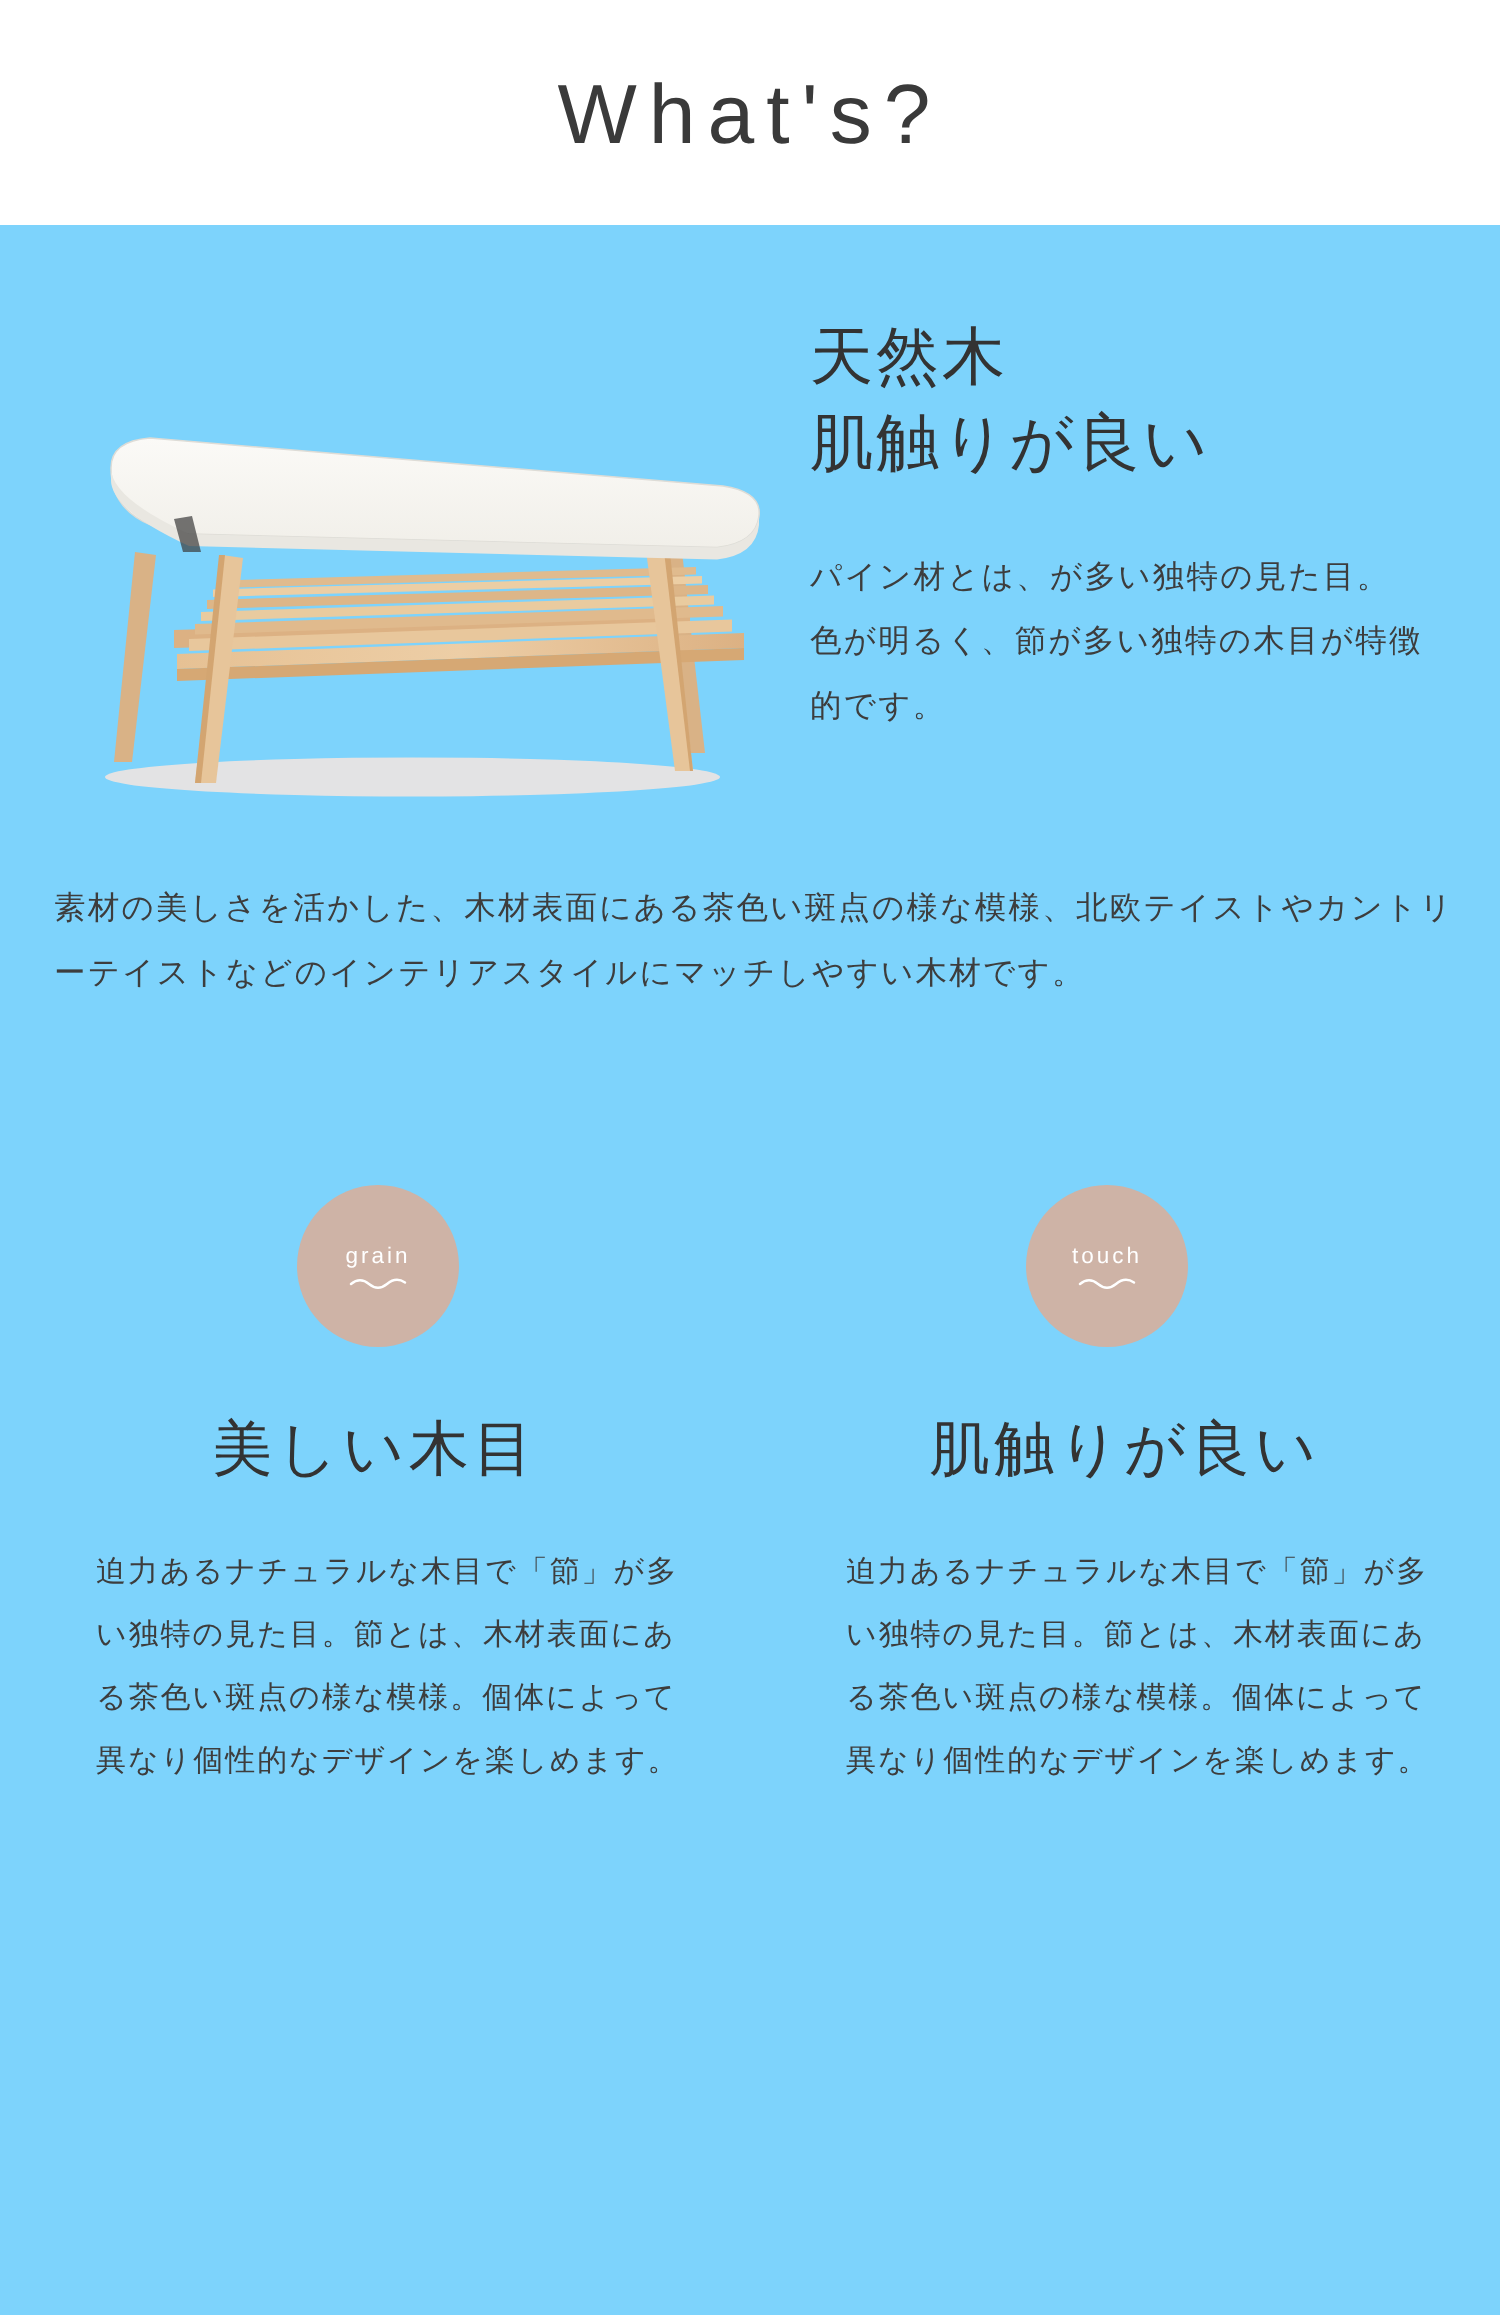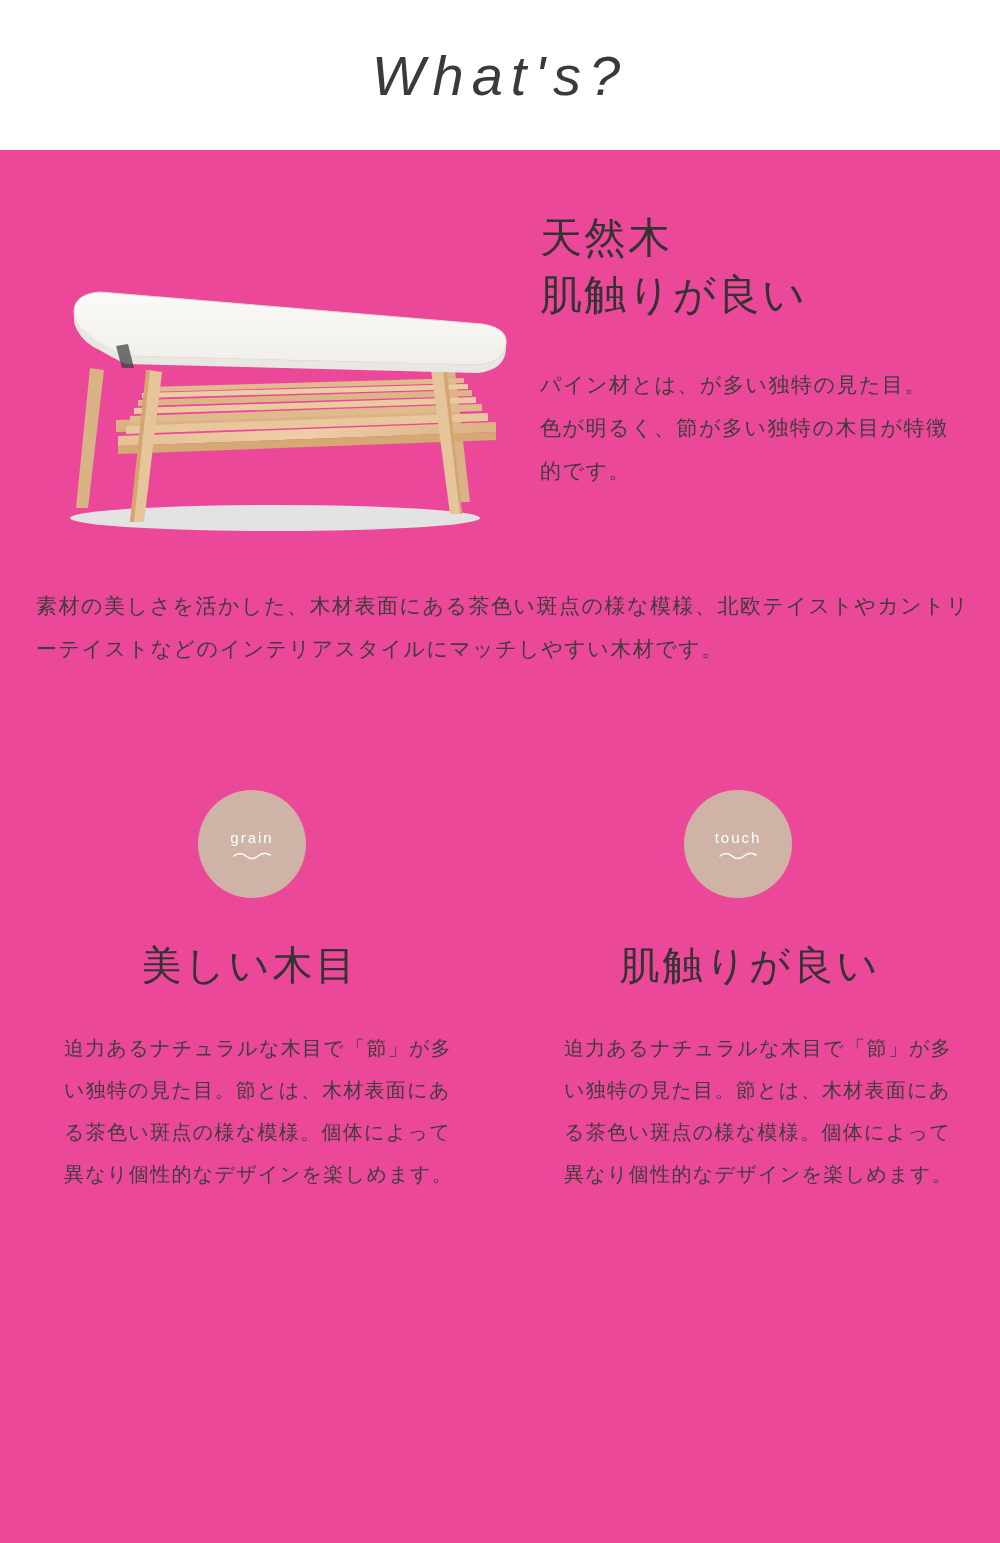--- a/index.html
+++ b/index.html
@@ -17,33 +17,32 @@
     overflow: hidden;
   }
 
   
   .header {
     height: 150px;
     background: #ffffff;
     display: flex;
     align-items: center;
     justify-content: center;
-    font-style: italic;
   }
   .header-title {
     font-size: 56px;
     font-weight: 300;
     letter-spacing: 8px;
     color: #3a3a3a;
     font-family: "Liberation Sans", sans-serif;
   }
 
   
   .body-grey {
-    background: #ec4899;
+    background: #7dd3fc;
     padding-bottom: 60px;
     min-height: 1393px;
   }
 
   
   .top-section {
     display: flex;
     align-items: flex-start;
     padding: 60px 0 0 0;
   }

